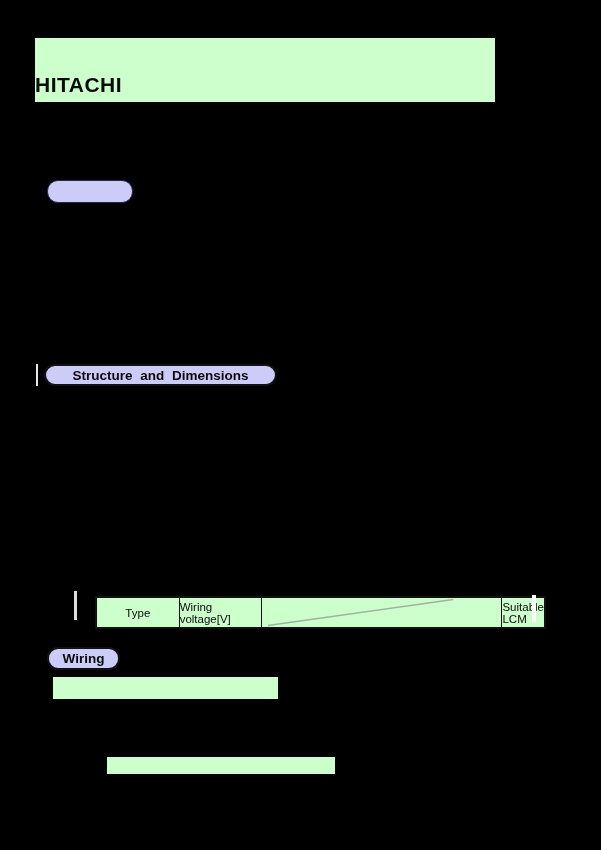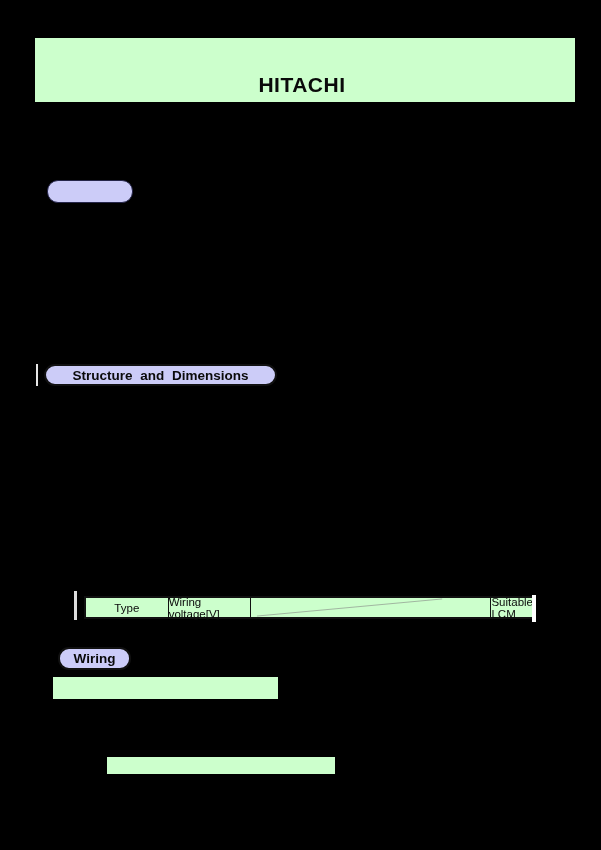--- a/index.html
+++ b/index.html
@@ -21,26 +21,26 @@
     background: var(--page-bg);
     overflow: hidden;
     font-family: "Liberation Sans", sans-serif;
     color: var(--ink);
   }
 
   
   .brand-bar {
     position: absolute;
     left: 35px; top: 38px;
-    width: 540px; height: 64px;
+    width: 460px; height: 64px;
     background: var(--green);
     display: flex;
     align-items: flex-end;
-    justify-content: center;
-    padding: 0 12px 7px 6px;
+    justify-content: flex-start;
+    padding: 0 12px 7px 0;
   }
   .brand {
     font-size: 21px;
     font-weight: 800;
     letter-spacing: 0.5px;
     color: var(--ink);
     line-height: 1;
   }
 
   
@@ -64,37 +64,36 @@
     font-size: 13.5px;
     font-weight: 700;
     word-spacing: 4px;
   }
   .hbox-wiring {
     left: 47px; top: 647px;
     width: 73px; height: 23px;
     border: 2px solid var(--box-border);
     font-size: 13.5px;
     font-weight: 700;
-    margin-left: 11px;
   }
 
   
   .sliver {
     position: absolute;
     background: var(--sliver);
   }
   .sliver-structure { left: 36px;  top: 364px; width: 2px; height: 22px; }
   .sliver-table-left  { left: 74px;  top: 591px; width: 3px; height: 29px; background: #ddd; }
   .sliver-table-right { left: 532px; top: 595px; width: 4px; height: 27px; background: #fff; }
 
   
   .lcm-table {
     position: absolute;
-    left: 84px; top: 596px;
-    width: 451px; height: 23px;
+    left: 95px; top: 596px;
+    width: 451px; height: 33px;
     display: flex;
     background: var(--green);
     border: 2px solid var(--box-border);
   }
   .lcm-table .cell {
     display: flex;
     align-items: center;
     justify-content: center;
     font-size: 11.5px;
     color: var(--ink);

